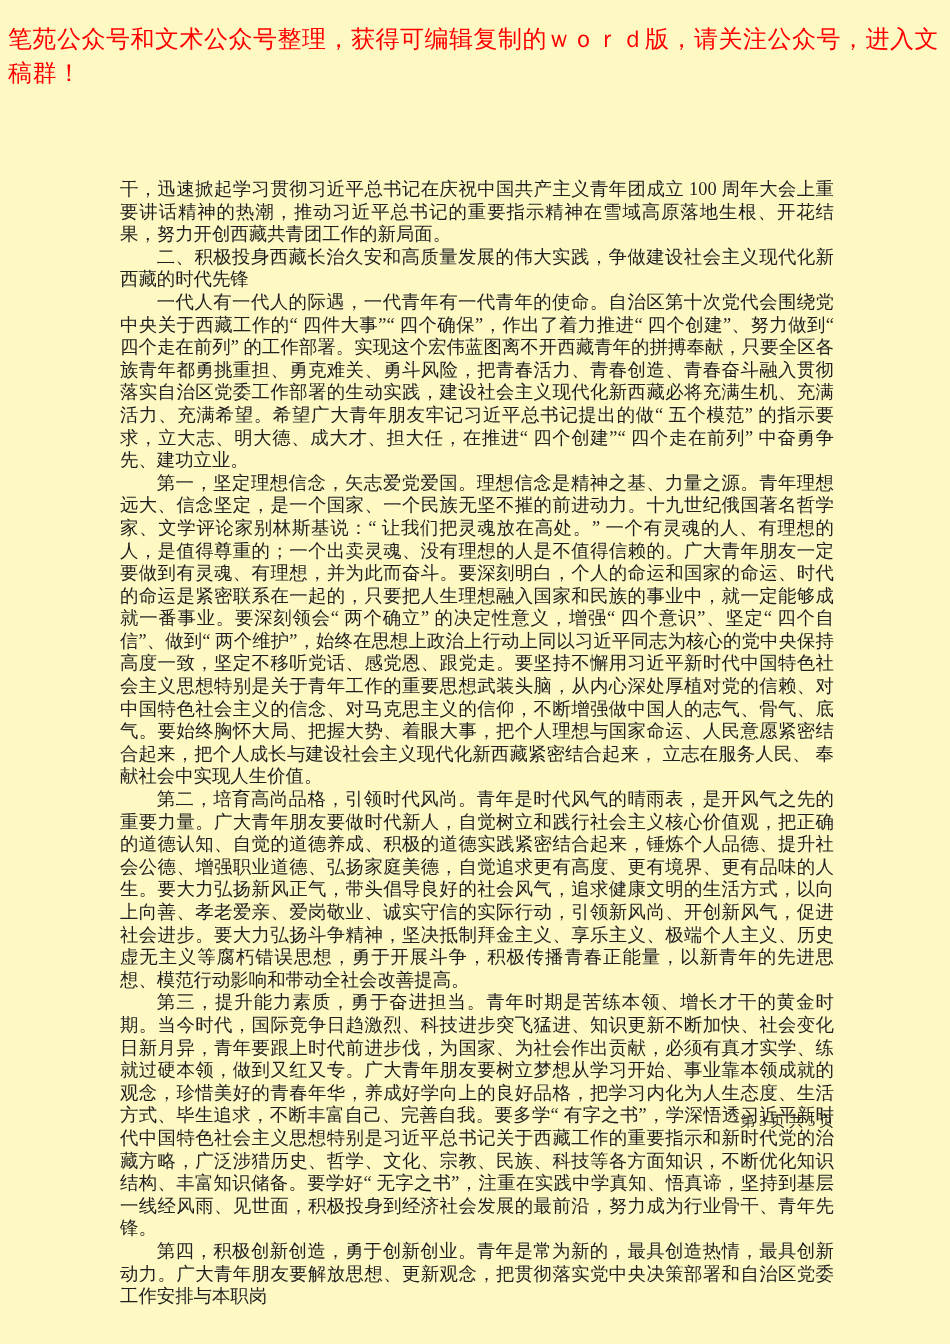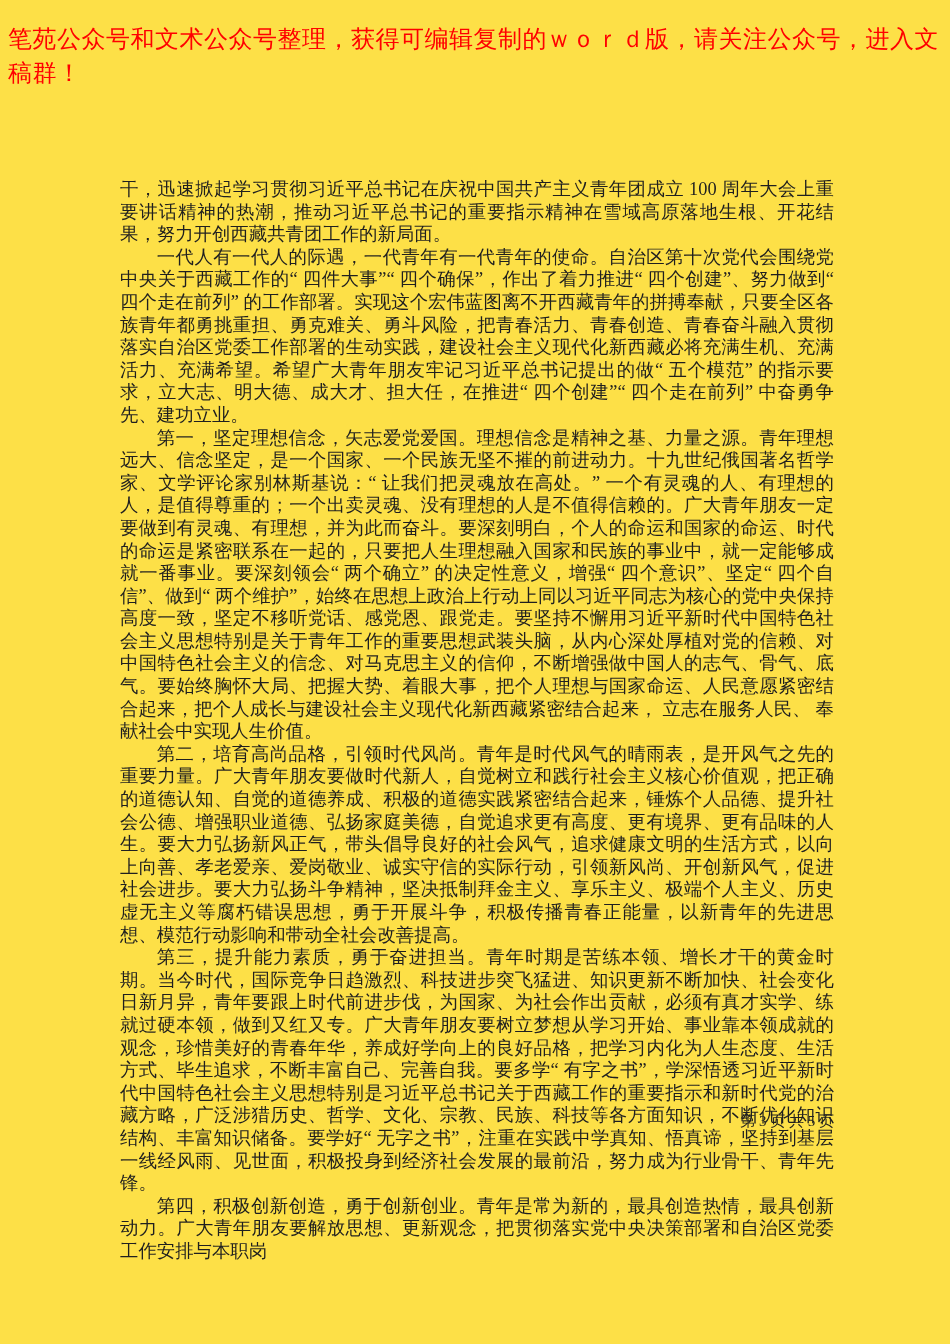--- a/index.html
+++ b/index.html
@@ -9,21 +9,21 @@
   }
   body {
     width: 950px;
     height: 1344px;
     position: relative;
     font-family: "Liberation Serif", "DejaVu Serif", serif;
   }
   .page {
     position: absolute;
     inset: 0;
-    background: #fde047;
+    background: #fef9c3;
     overflow: hidden;
   }
   .banner {
     position: absolute;
     left: 8px;
     top: 22px;
     width: 936px;
     color: #ff0000;
     font-family: "Liberation Sans", "DejaVu Sans", sans-serif;
     font-size: 24px;
@@ -63,20 +63,21 @@
 </style>
 </head>
 <body>
 
 <div class="page">
 
   <div class="banner">笔苑公众号和文术公众号整理，获得可编辑复制的ｗｏｒｄ版，请关注公众号，进入文稿群！</div>
 
   <div class="content">
     <p>干，迅速掀起学习贯彻习近平总书记在庆祝中国共产主义青年团成立 100 周年大会上重要讲话精神的热潮，推动习近平总书记的重要指示精神在雪域高原落地生根、开花结果，努力开创西藏共青团工作的新局面。</p>
+    <p class="indent">二、积极投身西藏长治久安和高质量发展的伟大实践，争做建设社会主义现代化新西藏的时代先锋</p>
     <p class="indent">一代人有一代人的际遇，一代青年有一代青年的使命。自治区第十次党代会围绕党中央关于西藏工作的“ 四件大事”“ 四个确保”，作出了着力推进“ 四个创建”、努力做到“ 四个走在前列” 的工作部署。实现这个宏伟蓝图离不开西藏青年的拼搏奉献，只要全区各族青年都勇挑重担、勇克难关、勇斗风险，把青春活力、青春创造、青春奋斗融入贯彻落实自治区党委工作部署的生动实践，建设社会主义现代化新西藏必将充满生机、充满活力、充满希望。希望广大青年朋友牢记习近平总书记提出的做“ 五个模范” 的指示要求，立大志、明大德、成大才、担大任，在推进“ 四个创建”“ 四个走在前列” 中奋勇争先、建功立业。</p>
     <p class="indent">第一，坚定理想信念，矢志爱党爱国。理想信念是精神之基、力量之源。青年理想远大、信念坚定，是一个国家、一个民族无坚不摧的前进动力。十九世纪俄国著名哲学家、文学评论家别林斯基说：“ 让我们把灵魂放在高处。” 一个有灵魂的人、有理想的人，是值得尊重的；一个出卖灵魂、没有理想的人是不值得信赖的。广大青年朋友一定要做到有灵魂、有理想，并为此而奋斗。要深刻明白，个人的命运和国家的命运、时代的命运是紧密联系在一起的，只要把人生理想融入国家和民族的事业中，就一定能够成就一番事业。要深刻领会“ 两个确立” 的决定性意义，增强“ 四个意识”、坚定“ 四个自信”、做到“ 两个维护”，始终在思想上政治上行动上同以习近平同志为核心的党中央保持高度一致，坚定不移听党话、感党恩、跟党走。要坚持不懈用习近平新时代中国特色社会主义思想特别是关于青年工作的重要思想武装头脑，从内心深处厚植对党的信赖、对中国特色社会主义的信念、对马克思主义的信仰，不断增强做中国人的志气、骨气、底气。要始终胸怀大局、把握大势、着眼大事，把个人理想与国家命运、人民意愿紧密结合起来，把个人成长与建设社会主义现代化新西藏紧密结合起来， 立志在服务人民、 奉献社会中实现人生价值。</p>
     <p class="indent">第二，培育高尚品格，引领时代风尚。青年是时代风气的晴雨表，是开风气之先的重要力量。广大青年朋友要做时代新人，自觉树立和践行社会主义核心价值观，把正确的道德认知、自觉的道德养成、积极的道德实践紧密结合起来，锤炼个人品德、提升社会公德、增强职业道德、弘扬家庭美德，自觉追求更有高度、更有境界、更有品味的人生。要大力弘扬新风正气，带头倡导良好的社会风气，追求健康文明的生活方式，以向上向善、孝老爱亲、爱岗敬业、诚实守信的实际行动，引领新风尚、开创新风气，促进社会进步。要大力弘扬斗争精神，坚决抵制拜金主义、享乐主义、极端个人主义、历史虚无主义等腐朽错误思想，勇于开展斗争，积极传播青春正能量，以新青年的先进思想、模范行动影响和带动全社会改善提高。</p>
     <p class="indent">第三，提升能力素质，勇于奋进担当。青年时期是苦练本领、增长才干的黄金时期。当今时代，国际竞争日趋激烈、科技进步突飞猛进、知识更新不断加快、社会变化日新月异，青年要跟上时代前进步伐，为国家、为社会作出贡献，必须有真才实学、练就过硬本领，做到又红又专。广大青年朋友要树立梦想从学习开始、事业靠本领成就的观念，珍惜美好的青春年华，养成好学向上的良好品格，把学习内化为人生态度、生活方式、毕生追求，不断丰富自己、完善自我。要多学“ 有字之书”，学深悟透习近平新时代中国特色社会主义思想特别是习近平总书记关于西藏工作的重要指示和新时代党的治藏方略，广泛涉猎历史、哲学、文化、宗教、民族、科技等各方面知识，不断优化知识结构、丰富知识储备。要学好“ 无字之书”，注重在实践中学真知、悟真谛，坚持到基层一线经风雨、见世面，积极投身到经济社会发展的最前沿，努力成为行业骨干、青年先锋。</p>
     <p class="indent">第四，积极创新创造，勇于创新创业。青年是常为新的，最具创造热情，最具创新动力。广大青年朋友要解放思想、更新观念，把贯彻落实党中央决策部署和自治区党委工作安排与本职岗</p>
   </div>
 
   <div class="footer">第 3 页  共 5 页</div>
 
 </div>

